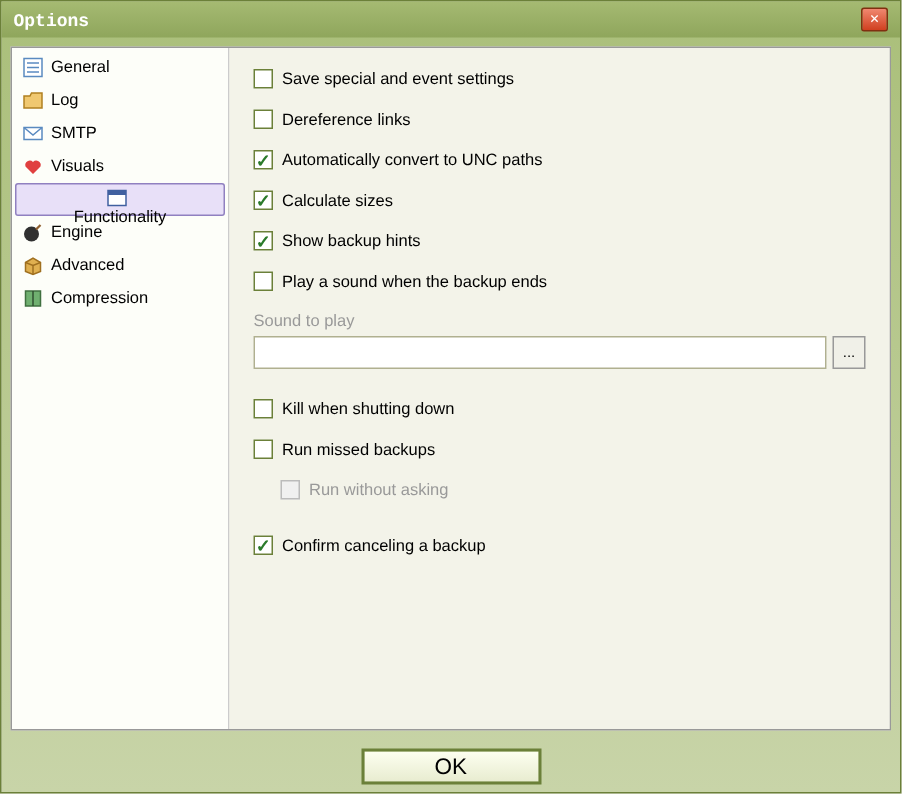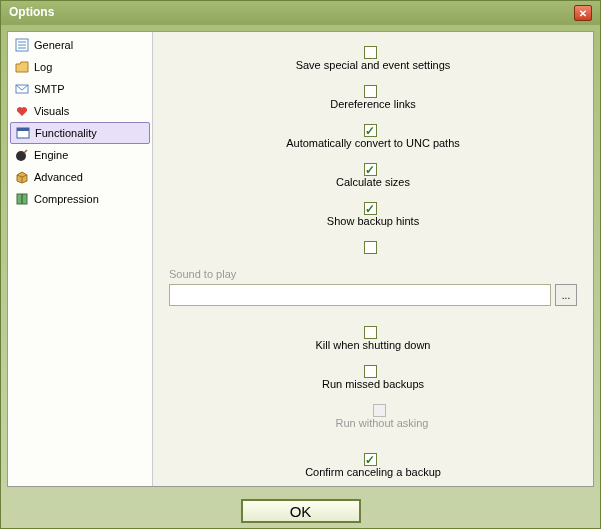--- a/index.html
+++ b/index.html
@@ -1,26 +1,26 @@
 <!DOCTYPE html>
 <html><head>
 <meta charset="utf-8">
 <style>
 * { box-sizing: border-box; margin: 0; padding: 0; }
 body { font-family: Tahoma, Arial, sans-serif; font-size: 11px; background: #eee; }
 .window { width: 601px; height: 529px; background: linear-gradient(to bottom, #aabf7a 0%, #c8d4a8 100%); border: 1px solid #6b8039; position: relative; }
-.titlebar { height: 24px; background: linear-gradient(to bottom, #a5ba72 0%, #8fa65c 100%); color: #fff; font-weight: bold; font-size: 12px; padding: 4px 8px; display: flex; justify-content: space-between; align-items: flex-start; }
+.titlebar { height: 24px; background: linear-gradient(to bottom, #a5ba72 0%, #8fa65c 100%); color: #fff; font-weight: bold; font-size: 12px; padding: 4px 8px; display: flex; justify-content: space-between; align-items: flex-end; font-family: Liberation Mono, monospace; }
 .close-btn { width: 18px; height: 16px; background: linear-gradient(to bottom, #f08870, #d04020); border: 1px solid #803010; color: #fff; display: flex; align-items: center; justify-content: center; font-size: 10px; font-weight: bold; cursor: pointer; border-radius: 2px; }
 .content { display: flex; margin: 6px; height: 456px; background: #f5f5ec; border: 1px solid #999; }
 .sidebar { width: 145px; background: #fdfef9; border-right: 1px solid #ccc; padding: 2px; }
 .sidebar-item { display: flex; align-items: center; padding: 2px 4px; height: 22px; cursor: pointer; }
-.sidebar-item.selected { background: #e8e0f8; border: 1px solid #9080c0; border-radius: 2px; }
+.sidebar-item.selected { background: #e8e0f8; border: 1px solid #9080c0; border-radius: 2px; flex-direction: column; }
 .sidebar-item .icon { width: 16px; height: 16px; margin-right: 4px; display: inline-flex; align-items: center; justify-content: center; }
 .main { flex: 1; padding: 14px 16px; overflow: auto; background: #f3f3e9; }
-.checkbox-row { display: flex; align-items: center; margin-bottom: 14px; flex-direction: column; }
+.checkbox-row { display: flex; align-items: center; margin-bottom: 14px; }
 .checkbox-row.indented { margin-left: 18px; }
 .checkbox-row.disabled { color: #999; }
 .checkbox { width: 13px; height: 13px; border: 1px solid #6b8039; background: #fff; margin-right: 6px; cursor: pointer; display: inline-flex; align-items: center; justify-content: center; flex-shrink: 0; }
 .checkbox.disabled { border-color: #bbb; background: #f0f0f0; cursor: default; }
 .checkbox.checked::after { content: "✓"; color: #2a7a2a; font-size: 12px; font-weight: bold; line-height: 1; }
 .field-label { color: #999; font-size: 11px; margin-bottom: 4px; display: block; }
 .sound-row { display: flex; gap: 4px; margin-bottom: 20px; }
 .sound-input { flex: 1; height: 22px; border: 1px solid #b0b090; background: #fff; padding: 2px 4px; }
 .browse-btn { width: 22px; height: 22px; border: 1px solid #999; background: #f0f0e8; cursor: pointer; display: flex; align-items: center; justify-content: center; font-size: 10px; }
 .button-row { display: flex; justify-content: center; gap: 40px; padding: 6px 0; }
@@ -131,20 +131,21 @@
       <div class="checkbox-row">
         <span class="checkbox checked"></span>
         <span>Calculate sizes</span>
       </div>
       <div class="checkbox-row">
         <span class="checkbox checked"></span>
         <span>Show backup hints</span>
       </div>
       <div class="checkbox-row">
         <span class="checkbox"></span>
+        <span>Play a sound when the backup ends</span>
       </div>
 
       <span class="field-label">Sound to play</span>
       <div class="sound-row">
         <input class="sound-input" type="text" value="" style="">
         <div class="browse-btn">
           <span>...</span>
         </div>
       </div>
 

